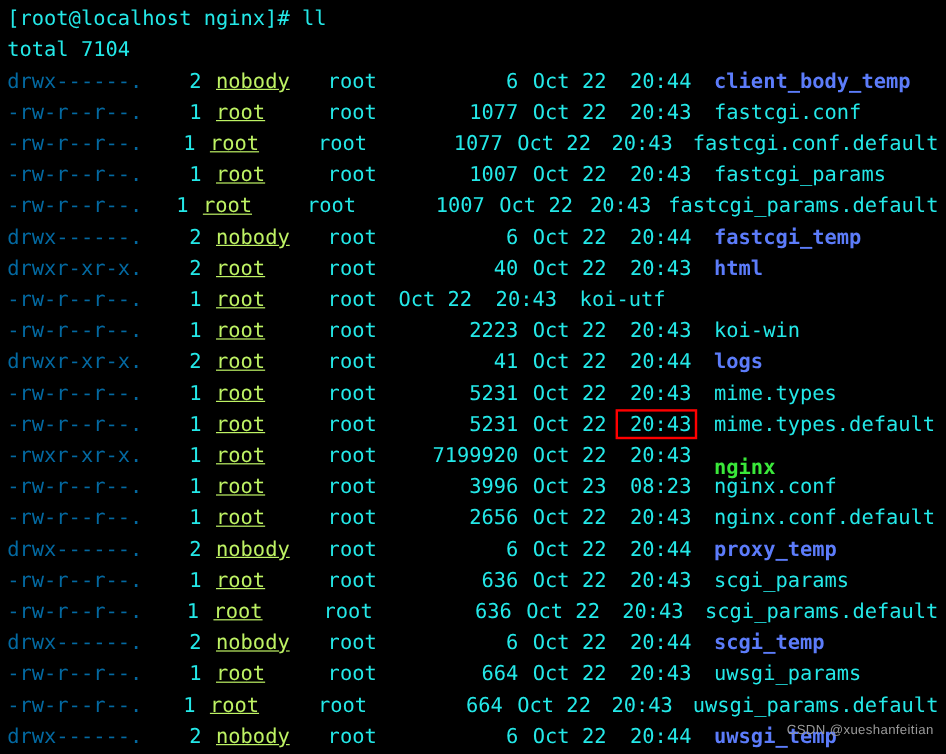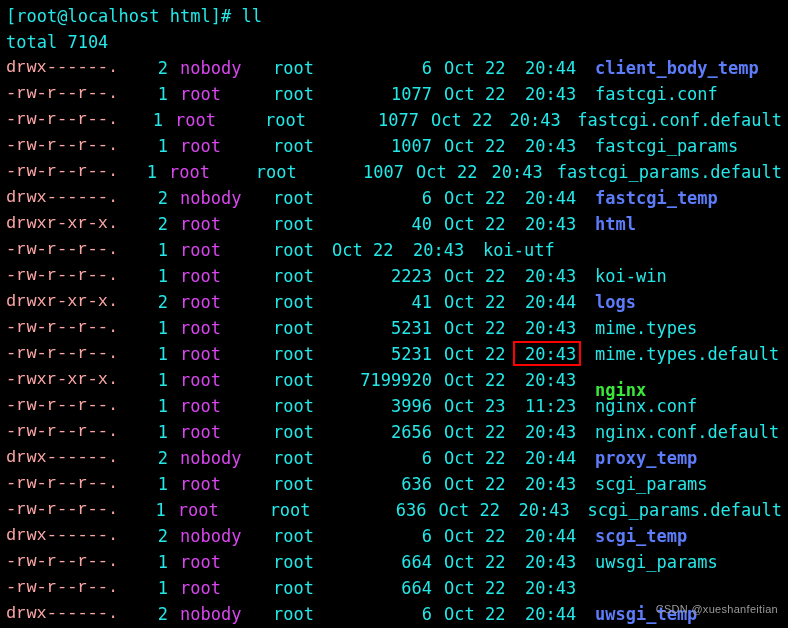--- a/index.html
+++ b/index.html
@@ -34,23 +34,23 @@
     color: #24e8e8;
   }
   
   .row {
     height: 26px;
     white-space: pre;
     display: flex;
     align-items: center;
     color: #24e8e8;
   }
-  .c-perm   { display: inline-block; width: 139px; color: #fca5a5; font-family: Liberation Mono, monospace; }
+  .c-perm   { display: inline-block; width: 139px; color: #0369a1; }
   .c-links  { display: inline-block; width: 23px;  text-align: right; color: #24e8e8; }
-  .c-owner  { display: inline-block; width: 93px;  padding-left: 12px; color: #d946ef; }
+  .c-owner  { display: inline-block; width: 93px;  padding-left: 12px; color: #bef264; text-decoration: underline; }
   .c-group  { display: inline-block; width: 47px;  color: #24e8e8; }
   .c-size   { display: inline-block; width: 112px; text-align: right; color: #24e8e8; }
   .c-date   { display: inline-block; width: 81px;  padding-left: 12px; color: #24e8e8; }
   .c-time   { display: inline-block; width: 70px;  color: #24e8e8; }
   .c-name   { display: inline-block; color: #24e8e8; position: relative; }
 
   .name-file { color: #24e8e8; }
   .name-dir  { color: #5c7cfa; font-weight: bold; }
   .name-exec { color: #3ae83a; font-weight: bold; margin-top: 20px; }
 
@@ -74,46 +74,46 @@
     font-size: 11px;
     letter-spacing: 0.3px;
   }
 </style>
 </head>
 <body>
 
 <div id="terminal">
   <div class="screen">
 
-    <div class="line prompt-line">[root@localhost html]# ll</div>
+    <div class="line prompt-line">[root@localhost nginx]# ll</div>
 
     <div class="line">total 7104</div>
 
     <div id="file-listing">
         <div class="row"><span class="c-perm">drwx------.</span><span class="c-links">2</span><span class="c-owner">nobody</span><span class="c-group">root</span><span class="c-size">6</span><span class="c-date">Oct 22</span><span class="c-time">20:44</span><span class="c-name name-dir">client_body_temp</span></div>
         <div class="row"><span class="c-perm">-rw-r--r--.</span><span class="c-links">1</span><span class="c-owner">root</span><span class="c-group">root</span><span class="c-size">1077</span><span class="c-date">Oct 22</span><span class="c-time">20:43</span><span class="c-name name-file">fastcgi.conf</span></div>
         <div class="row"><span class="c-perm">-rw-r--r--.</span><span class="c-links">1</span><span class="c-owner">root</span><span class="c-group">root</span><span class="c-size">1077</span><span class="c-date">Oct 22</span><span class="c-time">20:43</span><span class="c-name name-file">fastcgi.conf.default</span></div>
         <div class="row"><span class="c-perm">-rw-r--r--.</span><span class="c-links">1</span><span class="c-owner">root</span><span class="c-group">root</span><span class="c-size">1007</span><span class="c-date">Oct 22</span><span class="c-time">20:43</span><span class="c-name name-file">fastcgi_params</span></div>
         <div class="row"><span class="c-perm">-rw-r--r--.</span><span class="c-links">1</span><span class="c-owner">root</span><span class="c-group">root</span><span class="c-size">1007</span><span class="c-date">Oct 22</span><span class="c-time">20:43</span><span class="c-name name-file">fastcgi_params.default</span></div>
         <div class="row"><span class="c-perm">drwx------.</span><span class="c-links">2</span><span class="c-owner">nobody</span><span class="c-group">root</span><span class="c-size">6</span><span class="c-date">Oct 22</span><span class="c-time">20:44</span><span class="c-name name-dir">fastcgi_temp</span></div>
         <div class="row"><span class="c-perm">drwxr-xr-x.</span><span class="c-links">2</span><span class="c-owner">root</span><span class="c-group">root</span><span class="c-size">40</span><span class="c-date">Oct 22</span><span class="c-time">20:43</span><span class="c-name name-dir">html</span></div>
         <div class="row"><span class="c-perm">-rw-r--r--.</span><span class="c-links">1</span><span class="c-owner">root</span><span class="c-group">root</span><span class="c-date">Oct 22</span><span class="c-time">20:43</span><span class="c-name name-file">koi-utf</span></div>
         <div class="row"><span class="c-perm">-rw-r--r--.</span><span class="c-links">1</span><span class="c-owner">root</span><span class="c-group">root</span><span class="c-size">2223</span><span class="c-date">Oct 22</span><span class="c-time">20:43</span><span class="c-name name-file">koi-win</span></div>
         <div class="row"><span class="c-perm">drwxr-xr-x.</span><span class="c-links">2</span><span class="c-owner">root</span><span class="c-group">root</span><span class="c-size">41</span><span class="c-date">Oct 22</span><span class="c-time">20:44</span><span class="c-name name-dir">logs</span></div>
         <div class="row"><span class="c-perm">-rw-r--r--.</span><span class="c-links">1</span><span class="c-owner">root</span><span class="c-group">root</span><span class="c-size">5231</span><span class="c-date">Oct 22</span><span class="c-time">20:43</span><span class="c-name name-file">mime.types</span></div>
         <div class="row"><span class="c-perm">-rw-r--r--.</span><span class="c-links">1</span><span class="c-owner">root</span><span class="c-group">root</span><span class="c-size">5231</span><span class="c-date">Oct 22</span><span class="c-time">20:43</span><span class="c-name name-file">mime.types.default</span></div>
         <div class="row"><span class="c-perm">-rwxr-xr-x.</span><span class="c-links">1</span><span class="c-owner">root</span><span class="c-group">root</span><span class="c-size">7199920</span><span class="c-date">Oct 22</span><span class="c-time">20:43</span><span class="c-name name-exec">nginx</span></div>
-        <div class="row"><span class="c-perm">-rw-r--r--.</span><span class="c-links">1</span><span class="c-owner">root</span><span class="c-group">root</span><span class="c-size">3996</span><span class="c-date">Oct 23</span><span class="c-time">11:23</span><span class="c-name name-file">nginx.conf</span></div>
+        <div class="row"><span class="c-perm">-rw-r--r--.</span><span class="c-links">1</span><span class="c-owner">root</span><span class="c-group">root</span><span class="c-size">3996</span><span class="c-date">Oct 23</span><span class="c-time">08:23</span><span class="c-name name-file">nginx.conf</span></div>
         <div class="row"><span class="c-perm">-rw-r--r--.</span><span class="c-links">1</span><span class="c-owner">root</span><span class="c-group">root</span><span class="c-size">2656</span><span class="c-date">Oct 22</span><span class="c-time">20:43</span><span class="c-name name-file">nginx.conf.default</span></div>
         <div class="row"><span class="c-perm">drwx------.</span><span class="c-links">2</span><span class="c-owner">nobody</span><span class="c-group">root</span><span class="c-size">6</span><span class="c-date">Oct 22</span><span class="c-time">20:44</span><span class="c-name name-dir">proxy_temp</span></div>
         <div class="row"><span class="c-perm">-rw-r--r--.</span><span class="c-links">1</span><span class="c-owner">root</span><span class="c-group">root</span><span class="c-size">636</span><span class="c-date">Oct 22</span><span class="c-time">20:43</span><span class="c-name name-file">scgi_params</span></div>
         <div class="row"><span class="c-perm">-rw-r--r--.</span><span class="c-links">1</span><span class="c-owner">root</span><span class="c-group">root</span><span class="c-size">636</span><span class="c-date">Oct 22</span><span class="c-time">20:43</span><span class="c-name name-file">scgi_params.default</span></div>
         <div class="row"><span class="c-perm">drwx------.</span><span class="c-links">2</span><span class="c-owner">nobody</span><span class="c-group">root</span><span class="c-size">6</span><span class="c-date">Oct 22</span><span class="c-time">20:44</span><span class="c-name name-dir">scgi_temp</span></div>
         <div class="row"><span class="c-perm">-rw-r--r--.</span><span class="c-links">1</span><span class="c-owner">root</span><span class="c-group">root</span><span class="c-size">664</span><span class="c-date">Oct 22</span><span class="c-time">20:43</span><span class="c-name name-file">uwsgi_params</span></div>
-        <div class="row"><span class="c-perm">-rw-r--r--.</span><span class="c-links">1</span><span class="c-owner">root</span><span class="c-group">root</span><span class="c-size">664</span><span class="c-date">Oct 22</span><span class="c-time">20:43</span></div>
+        <div class="row"><span class="c-perm">-rw-r--r--.</span><span class="c-links">1</span><span class="c-owner">root</span><span class="c-group">root</span><span class="c-size">664</span><span class="c-date">Oct 22</span><span class="c-time">20:43</span><span class="c-name name-file">uwsgi_params.default</span></div>
         <div class="row"><span class="c-perm">drwx------.</span><span class="c-links">2</span><span class="c-owner">nobody</span><span class="c-group">root</span><span class="c-size">6</span><span class="c-date">Oct 22</span><span class="c-time">20:44</span><span class="c-name name-dir">uwsgi_temp</span></div>
         <div class="row"><span class="c-perm">-rw-r--r--.</span><span class="c-links">1</span><span class="c-owner">root</span><span class="c-group">root</span><span class="c-size">3610</span><span class="c-date">Oct 22</span><span class="c-time">20:43</span><span class="c-name name-file">win-utf</span></div>
       </div>
 
   </div>
 
   <div id="annotation-box" style="border-color: rgb(255, 0, 0);"></div>
 
   <div id="watermark">CSDN @xueshanfeitian</div>
 </div>

